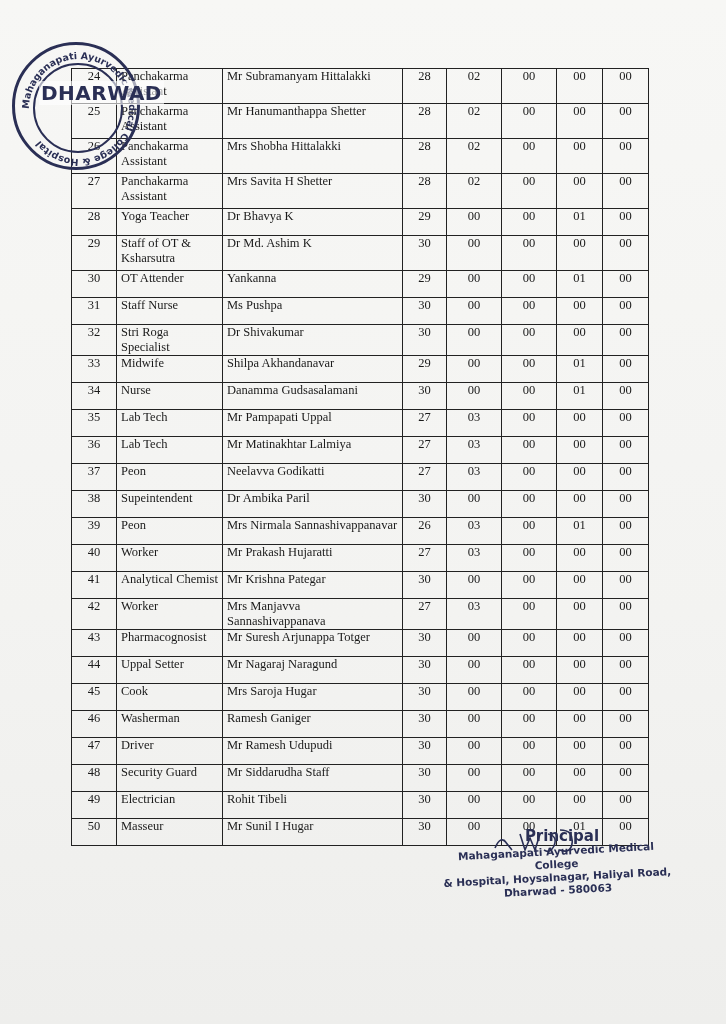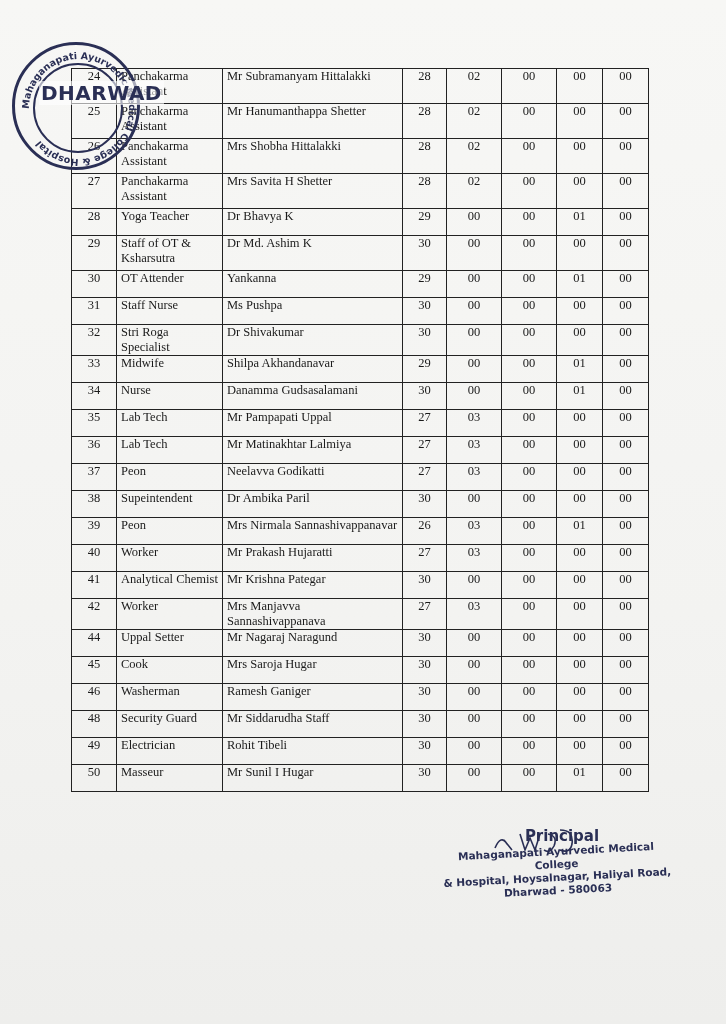--- a/index.html
+++ b/index.html
@@ -230,20 +230,30 @@
           <td class="sl">42</td>
           <td class="desig">Worker</td>
           <td class="name">Mrs Manjavva Sannashivappanava</td>
           <td class="num">27</td>
           <td class="num">03</td>
           <td class="num">00</td>
           <td class="num">00</td>
           <td class="num">00</td>
         </tr>
         <tr class="r1">
+          <td class="sl">43</td>
+          <td class="desig">Pharmacognosist</td>
+          <td class="name">Mr Suresh Arjunappa Totger</td>
+          <td class="num">30</td>
+          <td class="num">00</td>
+          <td class="num">00</td>
+          <td class="num">00</td>
+          <td class="num">00</td>
+        </tr>
+        <tr class="r1">
           <td class="sl">44</td>
           <td class="desig">Uppal Setter</td>
           <td class="name">Mr Nagaraj Naragund</td>
           <td class="num">30</td>
           <td class="num">00</td>
           <td class="num">00</td>
           <td class="num">00</td>
           <td class="num">00</td>
         </tr>
         <tr class="r1">
@@ -253,20 +263,30 @@
           <td class="num">30</td>
           <td class="num">00</td>
           <td class="num">00</td>
           <td class="num">00</td>
           <td class="num">00</td>
         </tr>
         <tr class="r1">
           <td class="sl">46</td>
           <td class="desig">Washerman</td>
           <td class="name">Ramesh Ganiger</td>
+          <td class="num">30</td>
+          <td class="num">00</td>
+          <td class="num">00</td>
+          <td class="num">00</td>
+          <td class="num">00</td>
+        </tr>
+        <tr class="r1">
+          <td class="sl">47</td>
+          <td class="desig">Driver</td>
+          <td class="name">Mr Ramesh Udupudi</td>
           <td class="num">30</td>
           <td class="num">00</td>
           <td class="num">00</td>
           <td class="num">00</td>
           <td class="num">00</td>
         </tr>
         <tr class="r1">
           <td class="sl">48</td>
           <td class="desig">Security Guard</td>
           <td class="name">Mr Siddarudha Staff</td>

